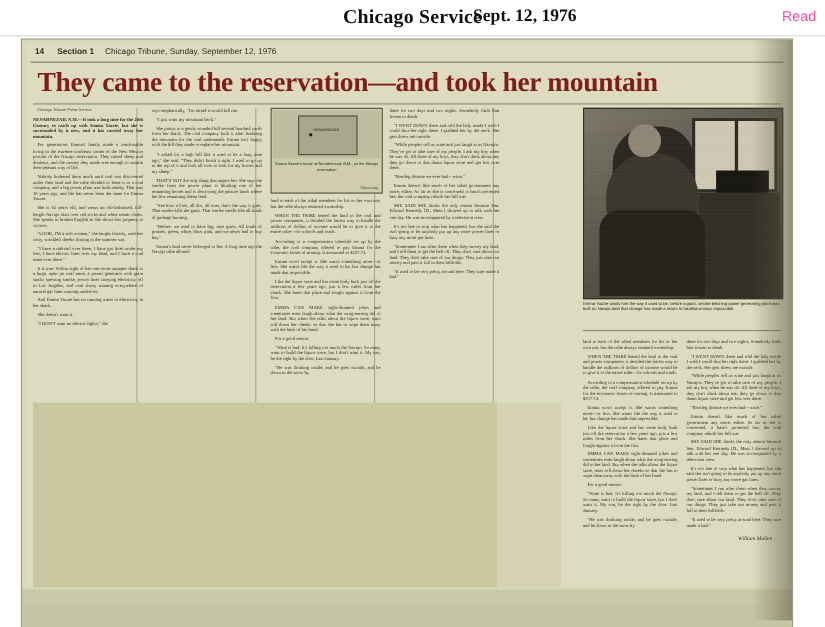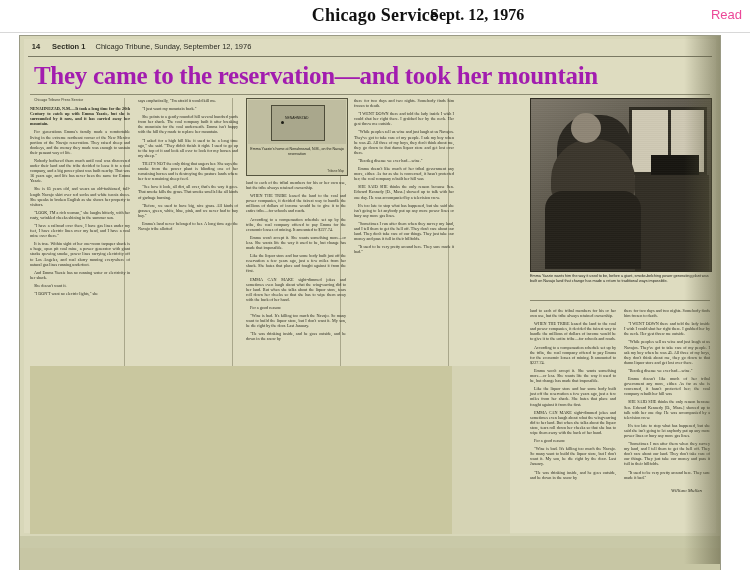--- a/index.html
+++ b/index.html
@@ -124,21 +124,21 @@
 
   
   .headline {
     position: absolute;
     left: 14px; top: 26px;
     width: 660px;
     font-family: "Liberation Serif", serif;
     font-weight: bold;
     font-size: 25px;
     letter-spacing: -0.3px;
-    color: #a21caf;
+    color: #7f1d1d;
     white-space: nowrap;
   }
   .headline-rule {
     position: absolute;
     left: 10px; top: 58px;
     width: 680px;
     height: 1px;
     background: #8c8b72;
   }
 

